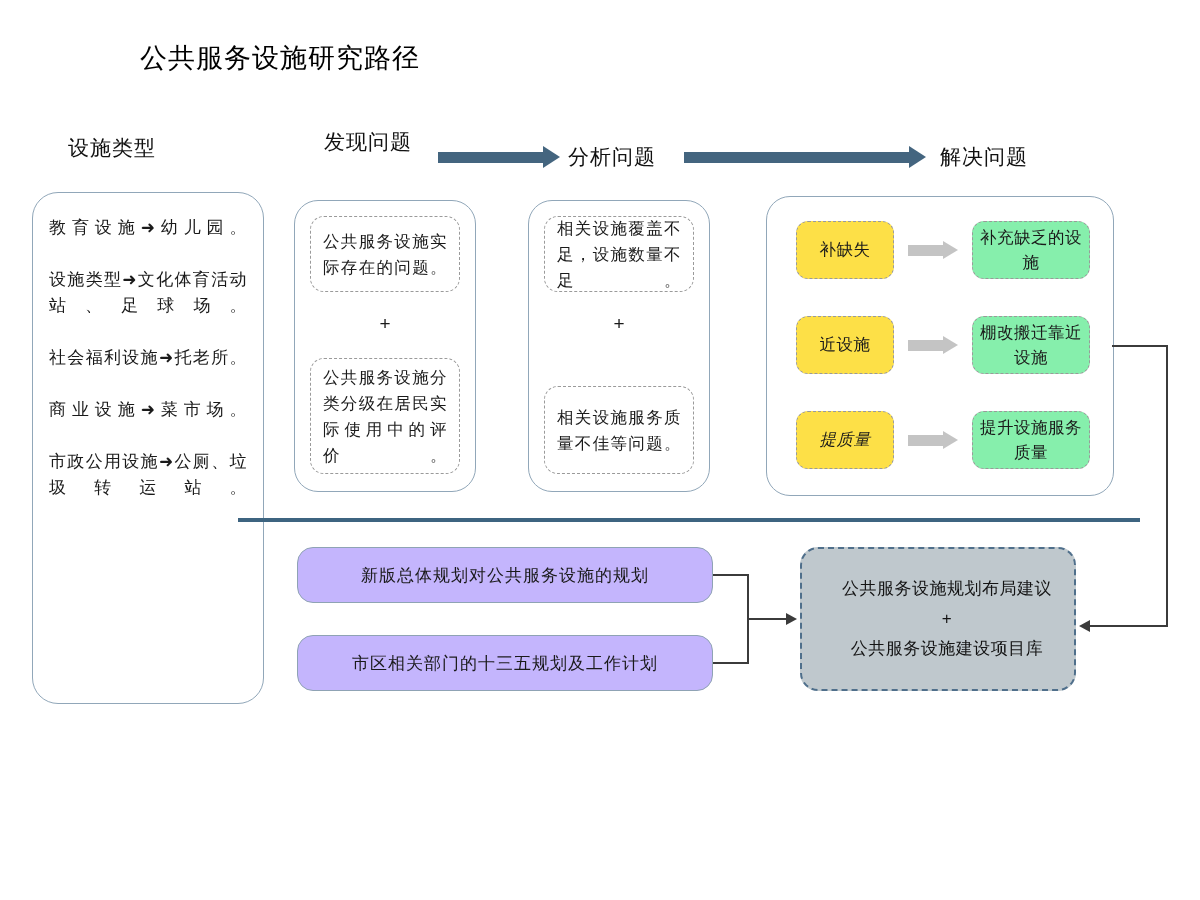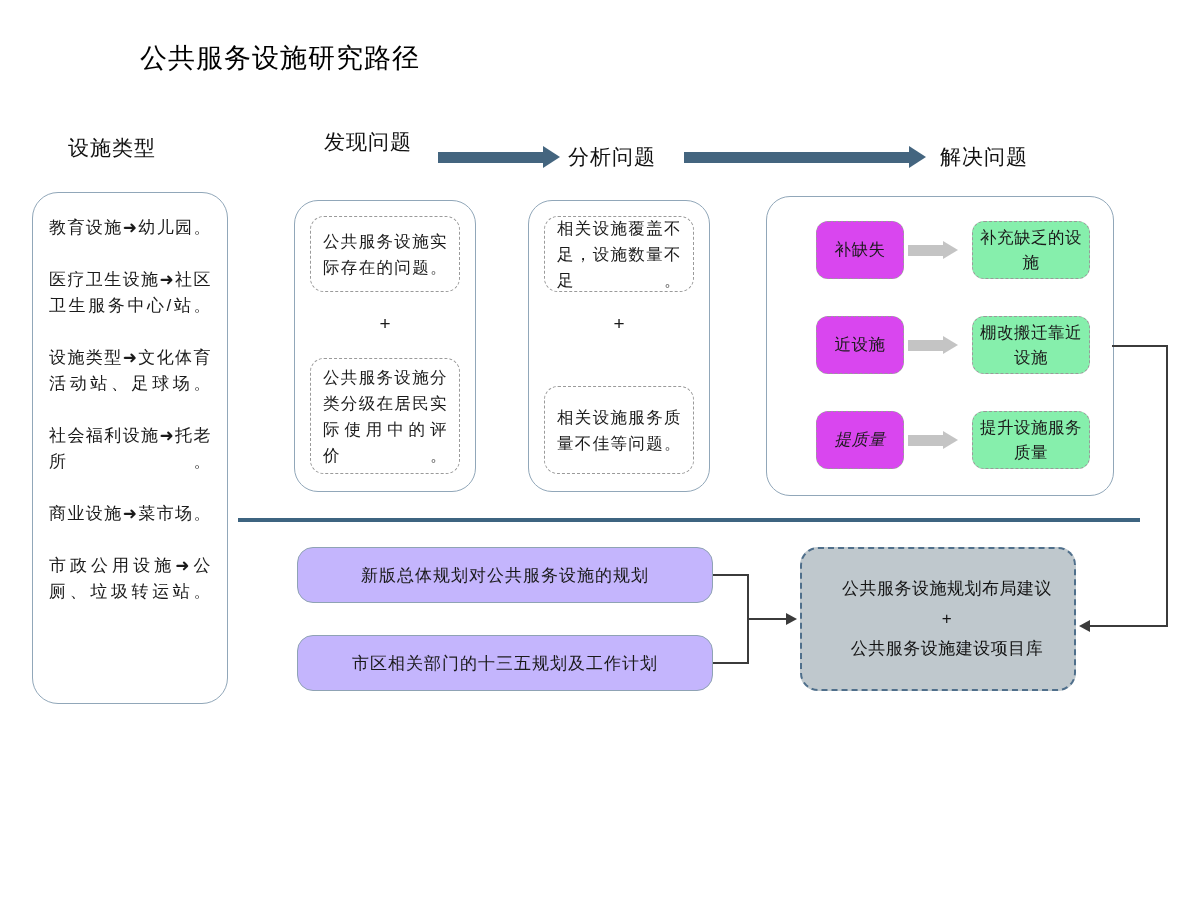--- a/index.html
+++ b/index.html
@@ -52,21 +52,21 @@
   }
   #arrow-discover-analyze { left: 438px; top: 146px; width: 122px; }
   #arrow-discover-analyze .shaft { width: 105px; }
   #arrow-discover-analyze .head  { left: 105px; }
   #arrow-analyze-solve { left: 684px; top: 146px; width: 242px; }
   #arrow-analyze-solve .shaft { width: 225px; }
   #arrow-analyze-solve .head  { left: 225px; }
 
   
   #facility-panel {
-    left: 32px; top: 192px; width: 196px; height: 512px;
+    left: 32px; top: 192px; width: 232px; height: 512px;
     border: 1.4px solid #91a7b9;
     border-radius: 26px;
     background: #fff;
     padding: 22px 16px 0 16px;
   }
   .facility-item {
     font-size: 17px;
     line-height: 26px;
     letter-spacing: 0.5px;
     color: #1a1a1a;
@@ -112,27 +112,26 @@
 
   .plus-sign {
     font-size: 19px; color: #1a1a1a;
     width: 100%; text-align: center;
   }
   #discover-plus { left: 310px; top: 313px; width: 150px; }
   #analyze-plus  { left: 544px; top: 313px; width: 150px; }
 
   
   .solve-src {
-    width: 88px; height: 58px;
+    width: 98px; height: 58px;
     border: 1.4px dashed #9a9a9a;
     border-radius: 12px;
     display: flex; align-items: center; justify-content: center;
     font-size: 16.5px; letter-spacing: 0.5px; color: #1a1a1a;
-    background: #d946ef;
-    margin-left: 20px;
+    background: #fde047;
   }
   .solve-dst {
     width: 118px; height: 58px;
     border: 1.4px dashed #9a9a9a;
     border-radius: 12px;
     display: flex; align-items: center; justify-content: center;
     font-size: 16.5px; line-height: 25px; letter-spacing: 0.5px;
     color: #1a1a1a; text-align: center; background: #86efac;
   }
   .gray-arrow { width: 50px; height: 18px; }
@@ -233,21 +232,20 @@
   <div class="shaft"></div>
   <div class="head"></div>
 </div>
 <div class="abs block-arrow" id="arrow-analyze-solve">
   <div class="shaft"></div>
   <div class="head"></div>
 </div>
 
 <div class="abs" id="facility-panel">
   <div class="facility-item">教育设施➜幼儿园。</div>
-  <div class="facility-item">医疗卫生设施➜社区卫生服务中心/站。</div>
   <div class="facility-item">设施类型➜文化体育活动站、足球场。</div>
   <div class="facility-item">社会福利设施➜托老所。</div>
   <div class="facility-item">商业设施➜菜市场。</div>
   <div class="facility-item">市政公用设施➜公厕、垃圾转运站。</div>
 </div>
 
 <div class="abs stage-box" id="discover-box"></div>
 <div class="abs dash-card" id="discover-card-1">
   <div class="txt">公共服务设施实际存在的问题。</div>
 </div>

